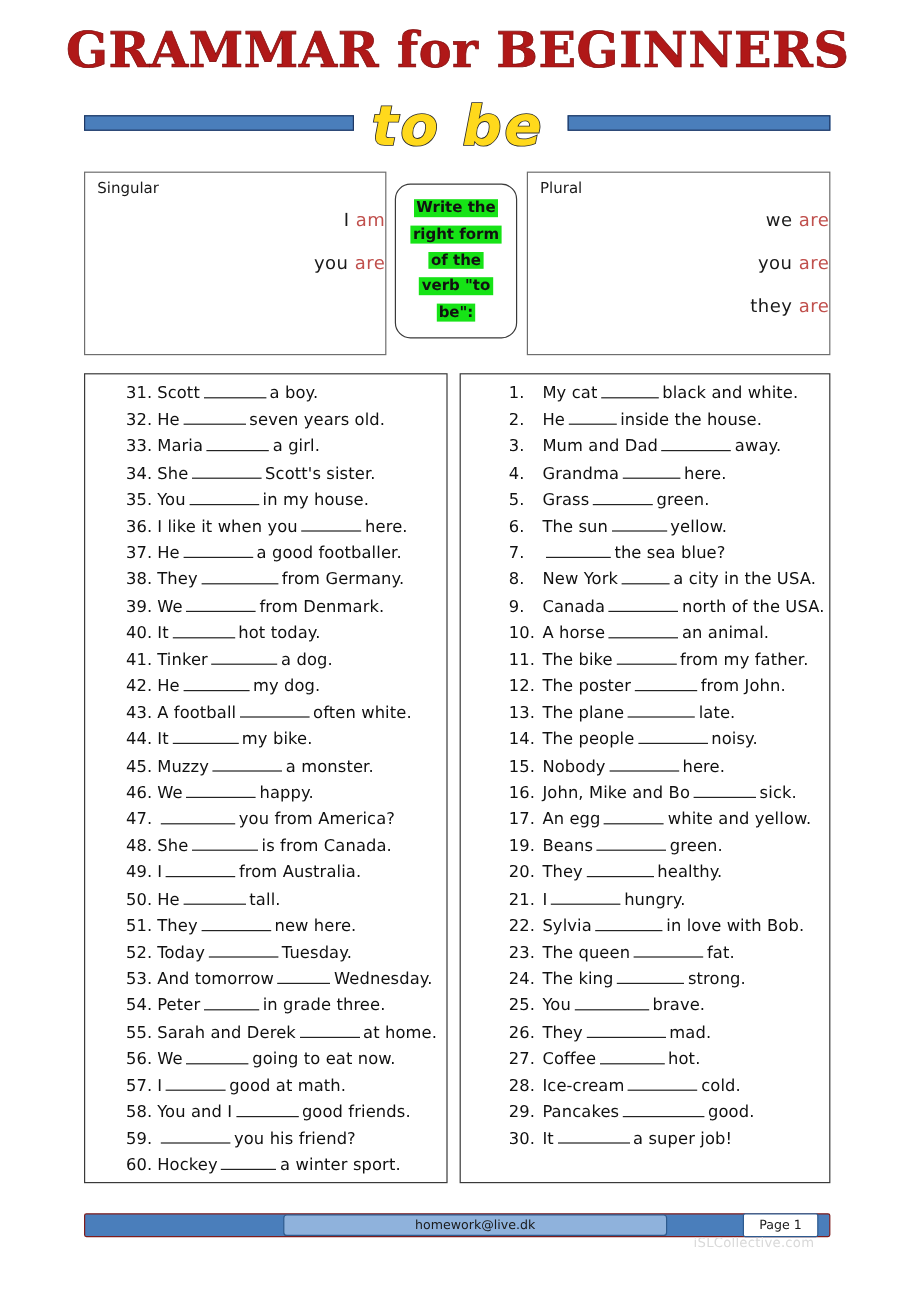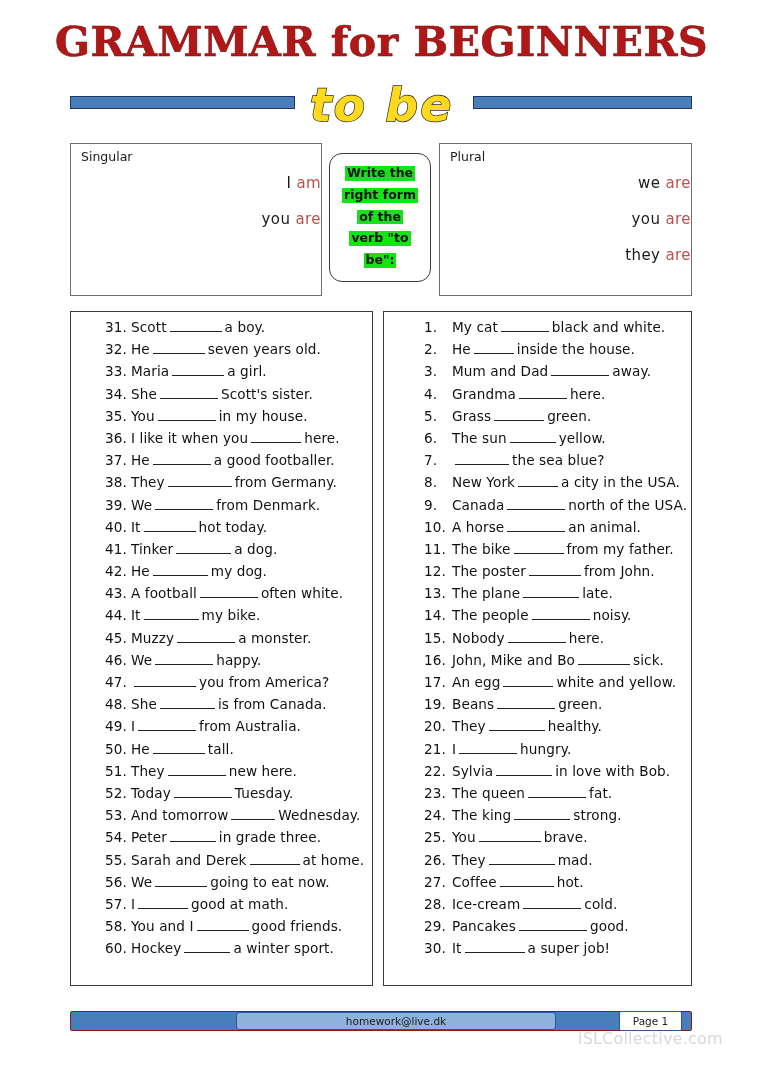--- a/index.html
+++ b/index.html
@@ -206,21 +206,21 @@
     border-radius: 2px;
     text-align: center;
     font-size: 10.5px;
     line-height: 18px;
     color: #1a1a1a;
   }
   .watermark {
     position: absolute;
     left: 578px;
     top: 1029px;
-    font-size: 16px;
+    font-size: 11px;
     color: #d9d9d9;
     font-family: "DejaVu Sans", sans-serif;
     letter-spacing: 0.2px;
   }
 </style>
 </head>
 <body>
 
 <div class="title-area">
   <div class="bar bar-left"></div>
@@ -361,20 +361,24 @@
     </div>
     <div class="ex-item">
       <span class="ex-num">57.</span>
       <span class="ex-text"><span>I</span><span class="blank" style="width: 50px;"></span><span>good at math.</span></span>
     </div>
     <div class="ex-item">
       <span class="ex-num">58.</span>
       <span class="ex-text"><span>You and I</span><span class="blank" style="width: 52px;"></span><span>good friends.</span></span>
     </div>
     <div class="ex-item">
+      <span class="ex-num">59.</span>
+      <span class="ex-text"><span class="blank" style="width: 58px;"></span><span>you his friend?</span></span>
+    </div>
+    <div class="ex-item">
       <span class="ex-num">60.</span>
       <span class="ex-text"><span>Hockey</span><span class="blank" style="width: 46px;"></span><span>a winter sport.</span></span>
     </div>
   </div>
 <div class="ex-box ex-right" id="ex-right">
     <div class="ex-item">
       <span class="ex-num">1.</span>
       <span class="ex-text"><span>My cat</span><span class="blank" style="width: 48px;"></span><span>black and white.</span></span>
     </div>
     <div class="ex-item">

